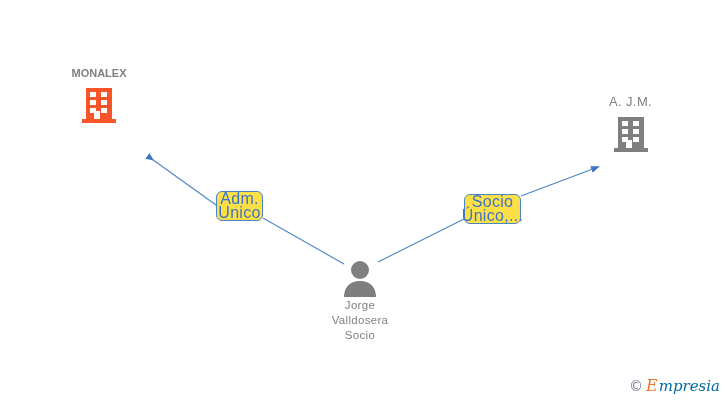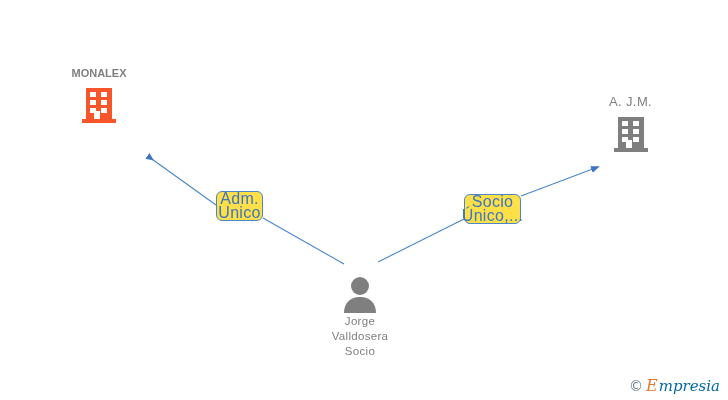--- a/index.html
+++ b/index.html
@@ -171,21 +171,21 @@
         <rect x="19" y="6" width="6" height="5" fill="#ffffff"></rect>
         <rect x="8" y="14" width="6" height="5" fill="#ffffff"></rect>
         <rect x="19" y="14" width="6" height="5" fill="#ffffff"></rect>
         <rect x="8" y="22" width="6" height="5" fill="#ffffff"></rect>
         <rect x="19" y="22" width="6" height="5" fill="#ffffff"></rect>
         <rect x="12" y="25" width="6" height="8" fill="#ffffff"></rect>
       </svg>
     </div>
   </div>
 
-  <div class="node" style="left:290px; top:274px; width:140px;">
+  <div class="node" style="left:290px; top:258px; width:140px;">
     <div style="height:40px;">
       <svg width="38" height="40" viewBox="0 0 38 40">
         <circle cx="19" cy="12" r="9" fill="#7f7f7f"></circle>
         <path d="M19,23 C8,23 3,30 3,39 L35,39 C35,30 30,23 19,23 Z" fill="#7f7f7f"></path>
       </svg>
     </div>
     <div class="person-label">
       <div>Jorge</div>
       <div>Valldosera</div>
       <div>Socio</div>

